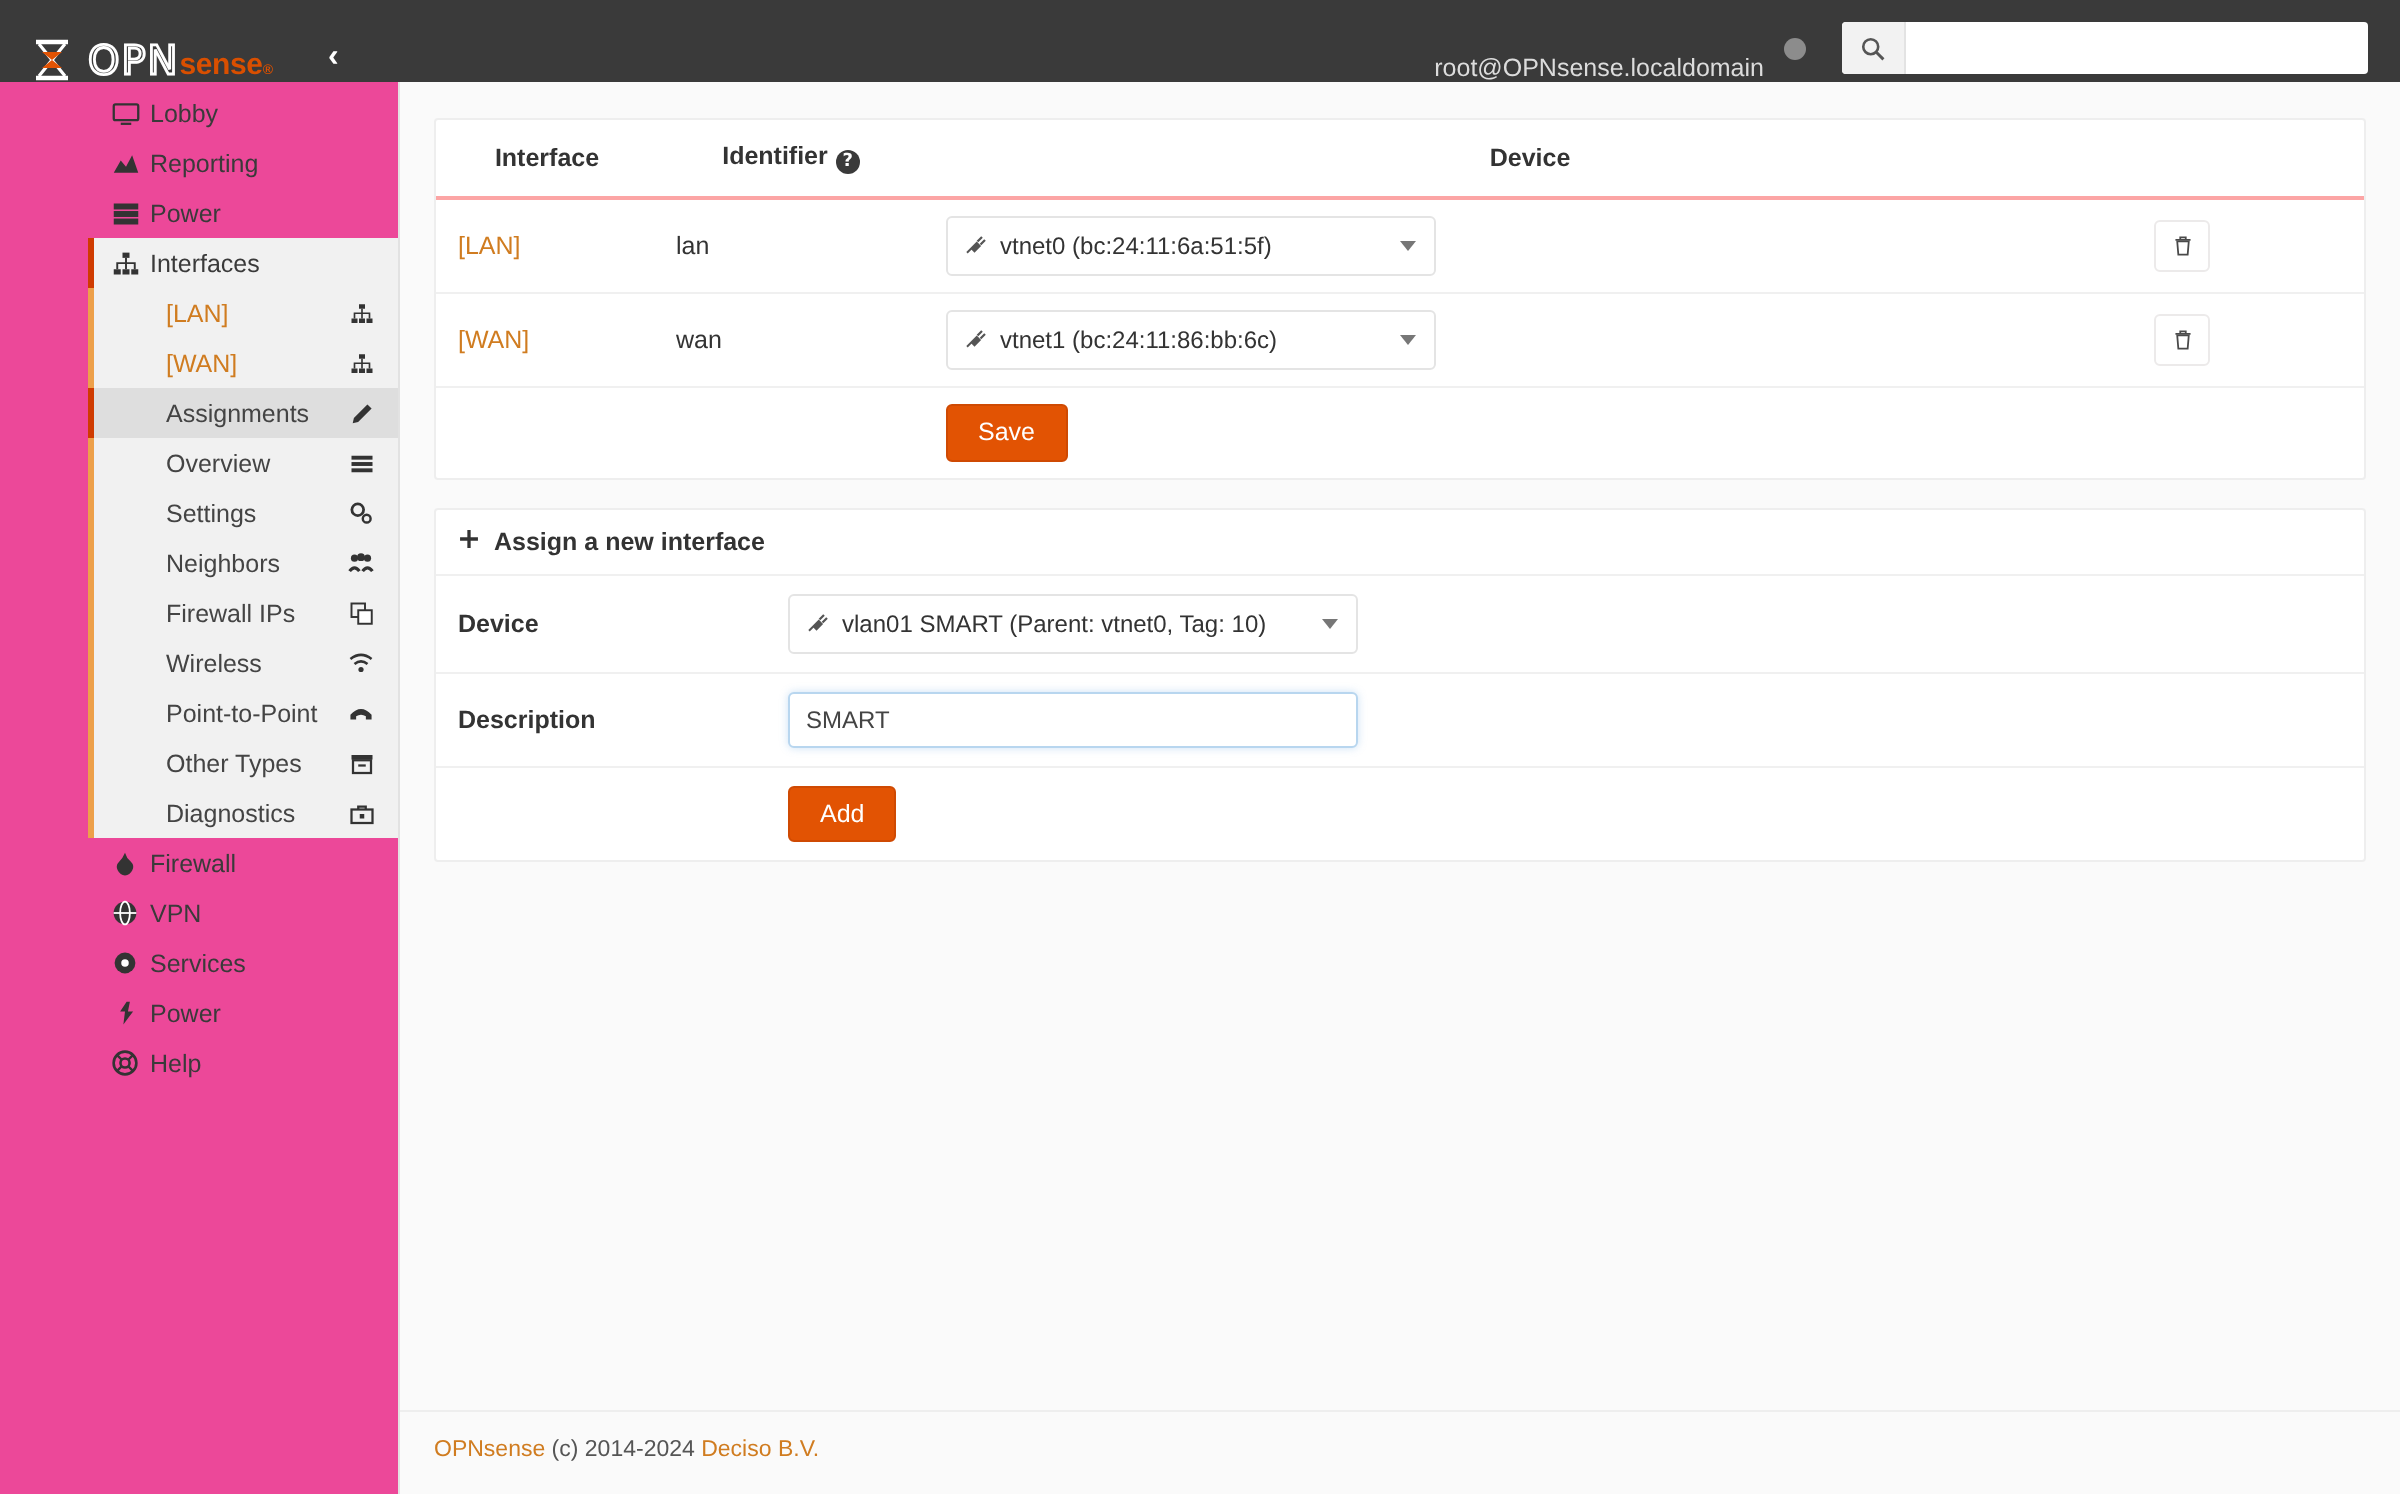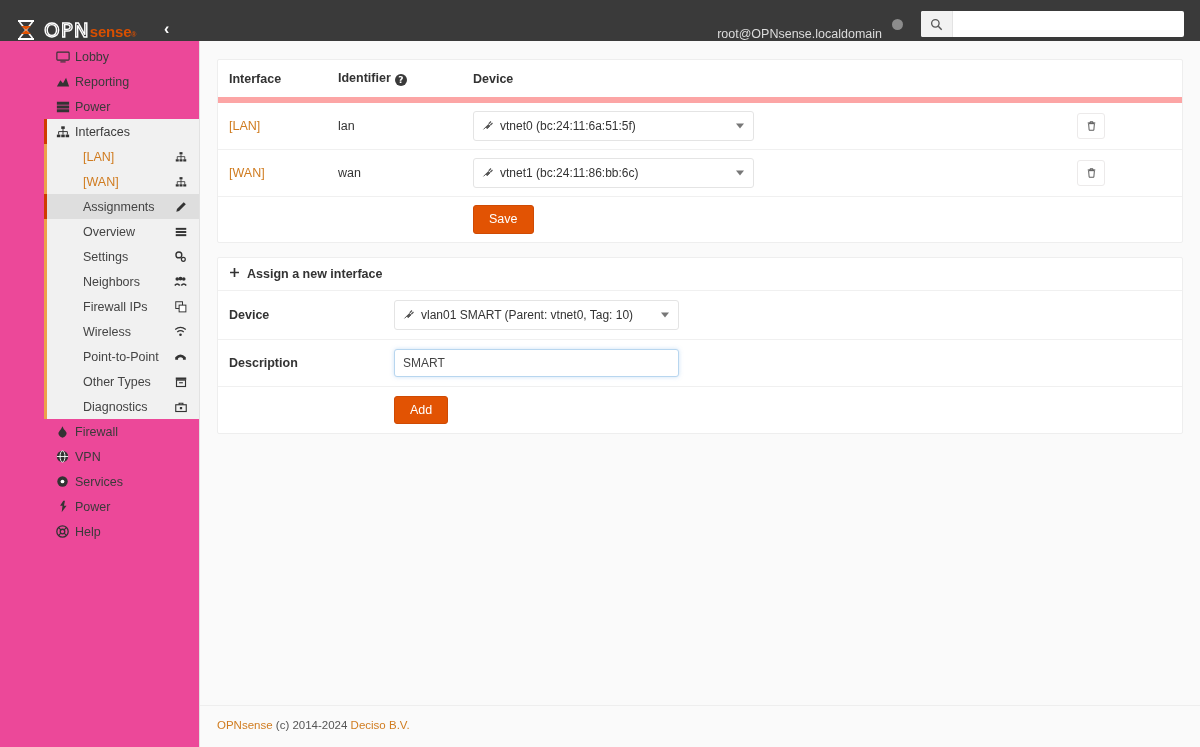--- a/index.html
+++ b/index.html
@@ -115,22 +115,22 @@
   .panel {
     background: #ffffff;
     border: 1px solid #eeeeee;
     border-radius: 2px;
   }
   .panel + .panel { margin-top: 14px; }
 
   
   table.assign { width: 100%; border-collapse: collapse; }
   table.assign th {
-    text-align: left; font-size: 12.5px; font-weight: bold; color: #333;
-    padding: 11px 10px 11px 10px; border-bottom: 6px solid #fca5a5;
+    text-align: center; font-size: 12.5px; font-weight: bold; color: #333;
+    padding: 11px 10px 11px 10px; border-bottom: 2px solid #fca5a5;
   }
   table.assign td {
     padding: 8px 10px; border-bottom: 1px solid #f0f0f0;
     font-size: 12.5px; color: #333; vertical-align: middle;
   }
   table.assign tr.norow td { border-bottom: none; }
   .col-iface { width: 110px; padding-left: 11px !important; }
   .col-ident { width: 135px; }
   .col-device { }
   .col-actions { width: 115px; text-align: left; }
@@ -139,21 +139,21 @@
     display: inline-flex; align-items: center; justify-content: center;
     width: 12px; height: 12px; border-radius: 50%;
     background: #3a3a3a; color: #fff; font-size: 9px;
     font-weight: bold; margin-left: 4px; vertical-align: -1px;
     font-family: "DejaVu Sans", sans-serif;
   }
 
   .select-box {
     position: relative; display: flex; align-items: center;
     border: 1px solid #e4e4e4; background: #fff; border-radius: 3px;
-    height: 30px; padding: 0 8px; width: 281px;
+    height: 30px; padding: 0 8px; width: 245px;
     font-size: 12px; color: #333; cursor: pointer;
   }
   .select-box .plug { margin-right: 6px; display:flex; align-items:center; }
   .select-box .caret {
     position: absolute; right: 9px; top: 50%; transform: translateY(-50%);
     width: 0; height: 0;
     border-left: 4px solid transparent; border-right: 4px solid transparent;
     border-top: 5px solid #777;
   }
   .select-box.wide { width: 285px; }

